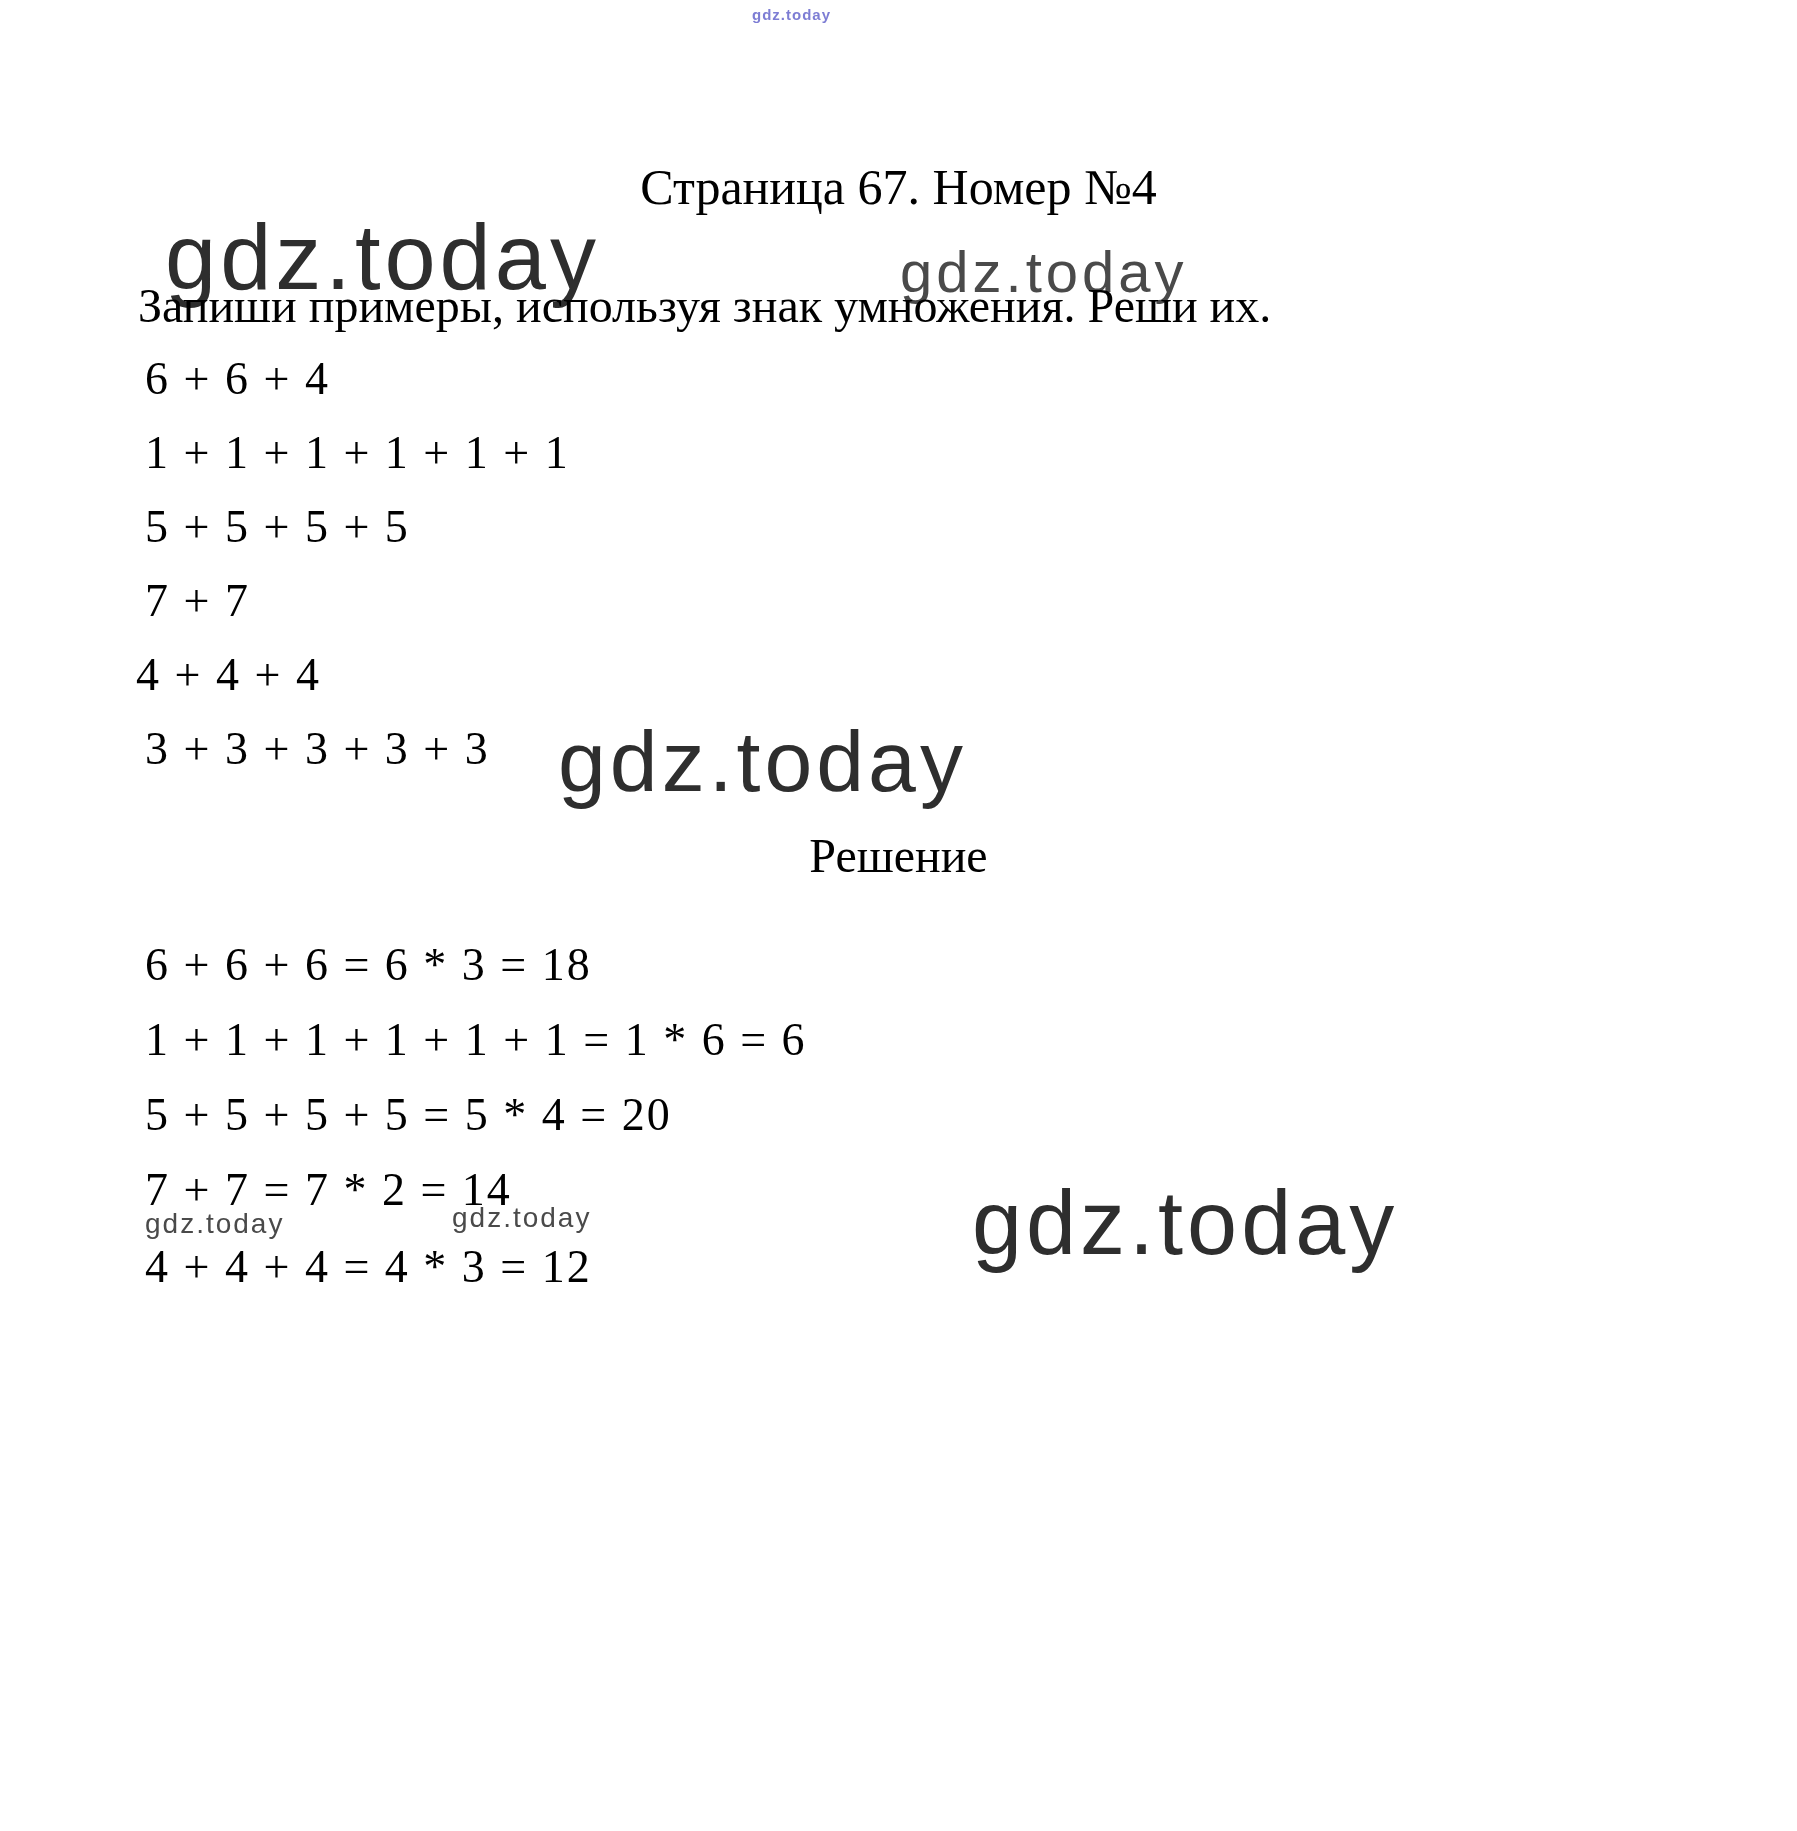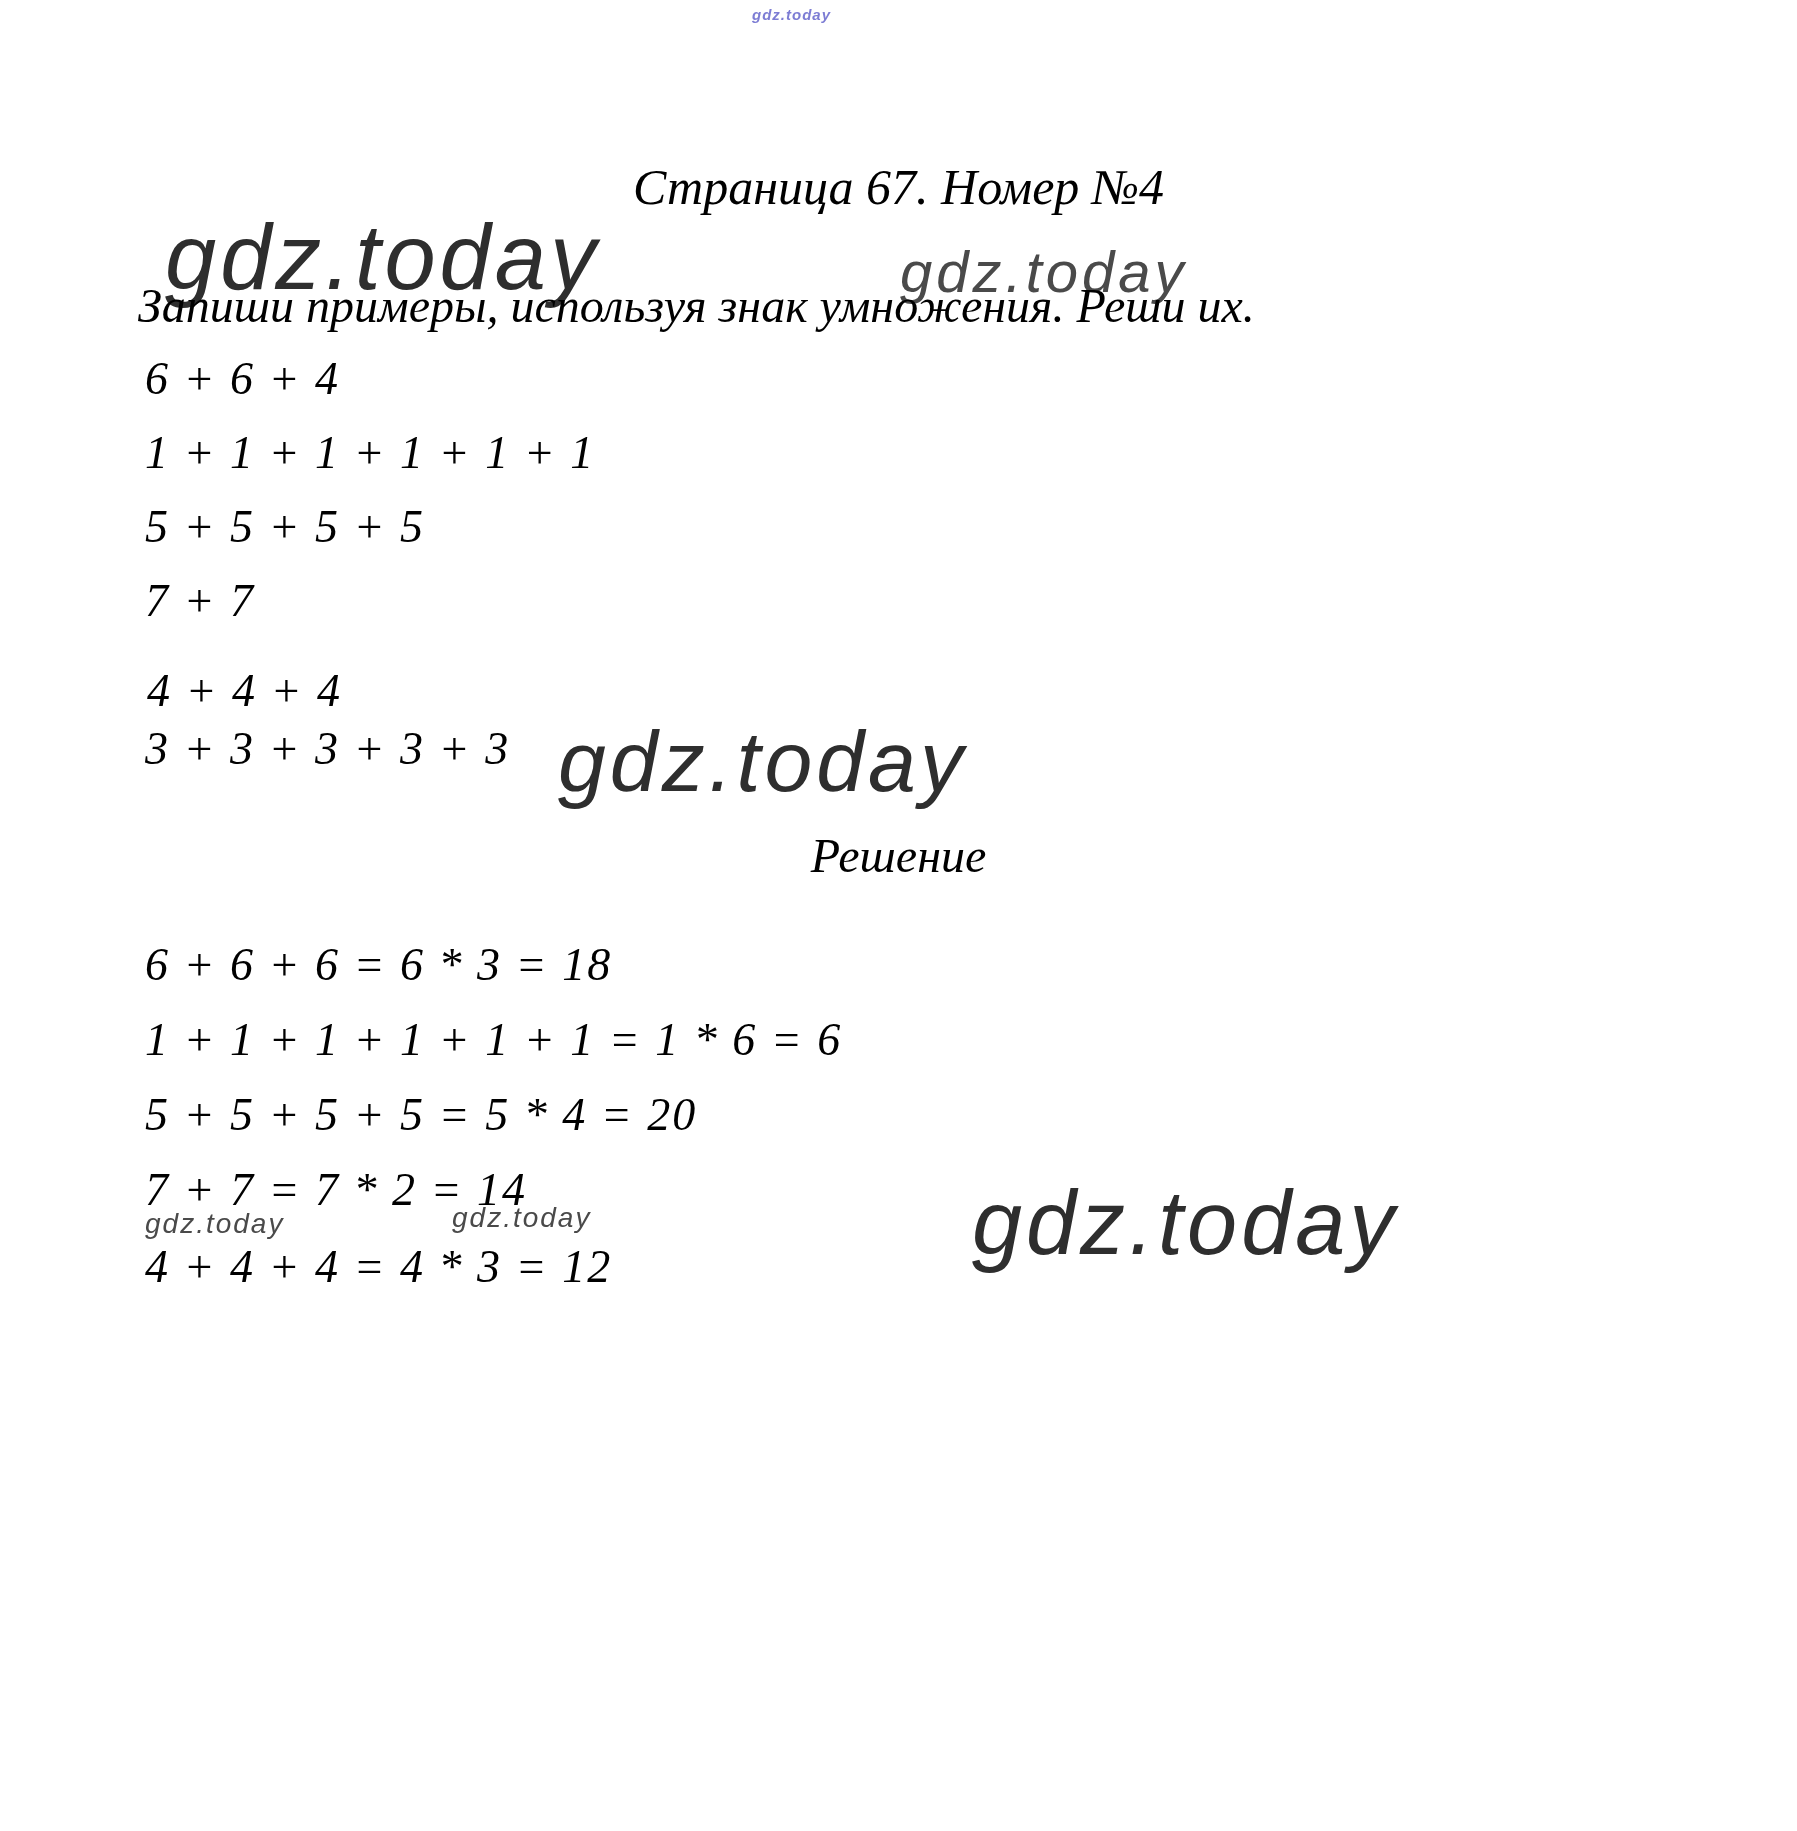--- a/index.html
+++ b/index.html
@@ -8,21 +8,20 @@
     background: #ffffff;
   }
   .page {
     position: relative;
     width: 1797px;
     height: 1831px;
     background: #ffffff;
     overflow: hidden;
     font-family: "Liberation Serif", serif;
     color: #000000;
-    font-style: italic;
   }
   .abs { position: absolute; white-space: nowrap; }
 
   .tiny-watermark {
     font-family: "Liberation Sans", sans-serif;
     font-size: 15px;
     font-weight: 700;
     color: #7d7dd4;
     letter-spacing: 1px;
   }
@@ -71,21 +70,21 @@
   <div class="abs watermark wm-left-large" style="top: 205px; left: 165px;">gdz.today</div>
 
   <div class="abs watermark wm-right-mid" style="top: 238px; left: 900px;">gdz.today</div>
 
   <div class="abs task-text" style="top: 278px; left: 138px;">Запиши примеры, используя знак умножения. Реши их.</div>
 
   <div class="abs math-line" style="top: 352px; left: 145px;">6 + 6 + 4</div>
   <div class="abs math-line" style="top: 426px; left: 145px;">1 + 1 + 1 + 1 + 1 + 1</div>
   <div class="abs math-line" style="top: 500px; left: 145px;">5 + 5 + 5 + 5</div>
   <div class="abs math-line" style="top: 574px; left: 145px;">7 + 7</div>
-  <div class="abs math-line" style="top: 648px; left: 147px; margin-top: 16px;">4 + 4 + 4</div>
+  <div class="abs math-line" style="top: 648px; left: 136px;">4 + 4 + 4</div>
   <div class="abs math-line" style="top: 722px; left: 145px;">3 + 3 + 3 + 3 + 3</div>
 
   <div class="abs watermark wm-center-large" style="top: 712px; left: 558px;">gdz.today</div>
 
   <div class="abs solution-heading" style="top: 828px; left: 0;">Решение</div>
 
   <div class="abs math-line" style="top: 938px; left: 145px;">6 + 6 + 6 = 6 * 3 = 18</div>
   <div class="abs math-line" style="top: 1013px; left: 145px;">1 + 1 + 1 + 1 + 1 + 1 = 1 * 6 = 6</div>
   <div class="abs math-line" style="top: 1088px; left: 145px;">5 + 5 + 5 + 5 = 5 * 4 = 20</div>
   <div class="abs math-line" style="top: 1163px; left: 145px;">7 + 7 = 7 * 2 = 14</div>

